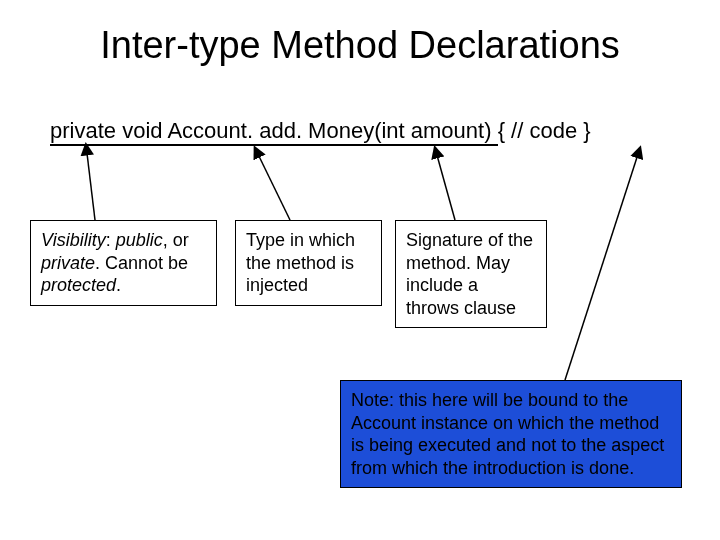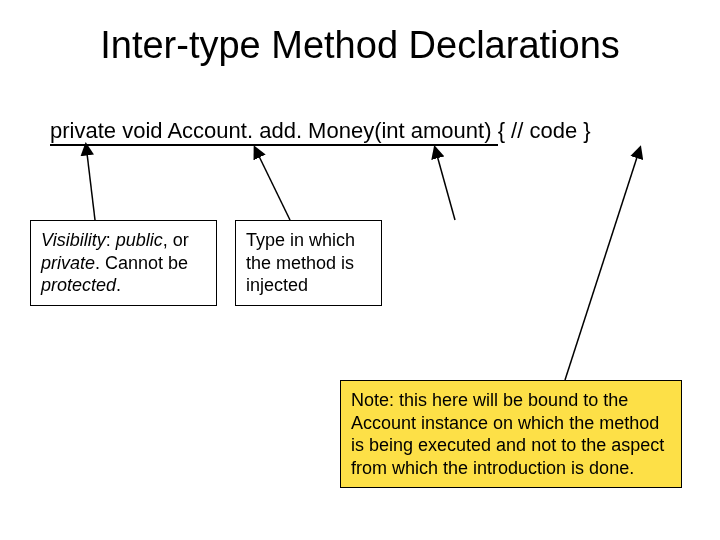--- a/index.html
+++ b/index.html
@@ -45,21 +45,21 @@
     line-height: 1.25;
     background: #fff;
   }
   .box .ital { font-style: italic; }
   .note-box {
     position: absolute;
     border: 1px solid #000;
     padding: 8px 10px;
     font-size: 18px;
     line-height: 1.25;
-    background: #fde047;
+    background: #1d4ed8;
   }
   svg.arrows {
     position: absolute;
     top: 0; left: 0;
     width: 720px; height: 540px;
     pointer-events: none;
   }
 </style>
 </head>
 <body>
@@ -80,20 +80,21 @@
     </span>
     <span> { // code }</span>
   </div>
 
   <div class="box" style="left:30px; top:220px; width:165px;">
     <span class="ital">Visibility</span><span>: </span><span class="ital">public</span><span>, or </span><span class="ital">private</span><span>. Cannot be </span><span class="ital">protected</span><span>.</span>
   </div>
 
   <div class="box" style="left:235px; top:220px; width:125px;">Type in which the method is injected</div>
 
+  <div class="box" style="left:395px; top:220px; width:130px;">Signature of the method. May include a throws clause</div>
 
   <div class="note-box" style="left:340px; top:380px; width:320px;">
     <span>Note: </span><span class="ital">this</span><span> here will be bound to the Account instance on which the method is being executed and not to the aspect from which the introduction is done.</span>
   </div>
 
   <svg class="arrows">
     <defs>
       <marker id="arrowhead" markerWidth="9" markerHeight="9" refX="7" refY="4.5" orient="auto">
         <path d="M0,0 L9,4.5 L0,9 Z" fill="#000"></path>
       </marker>

